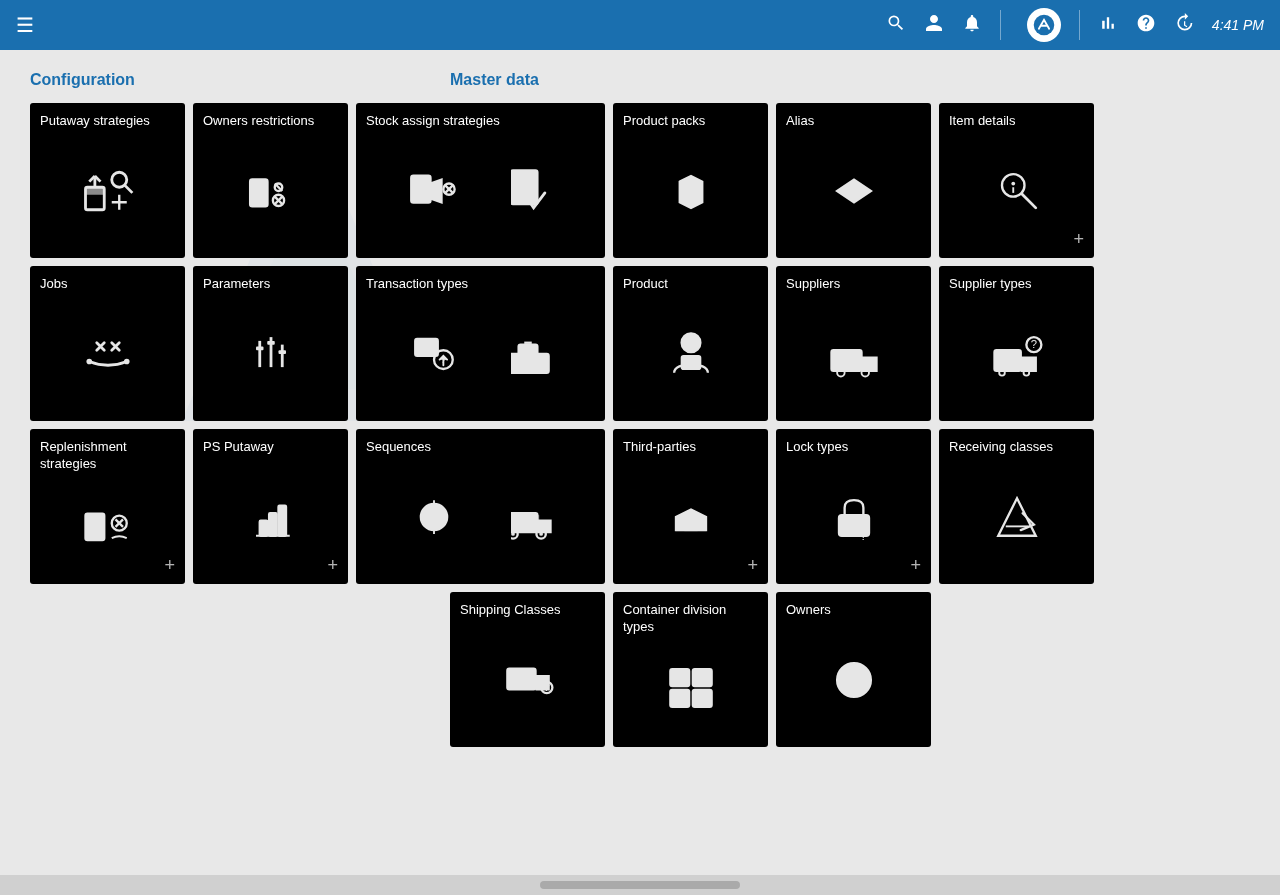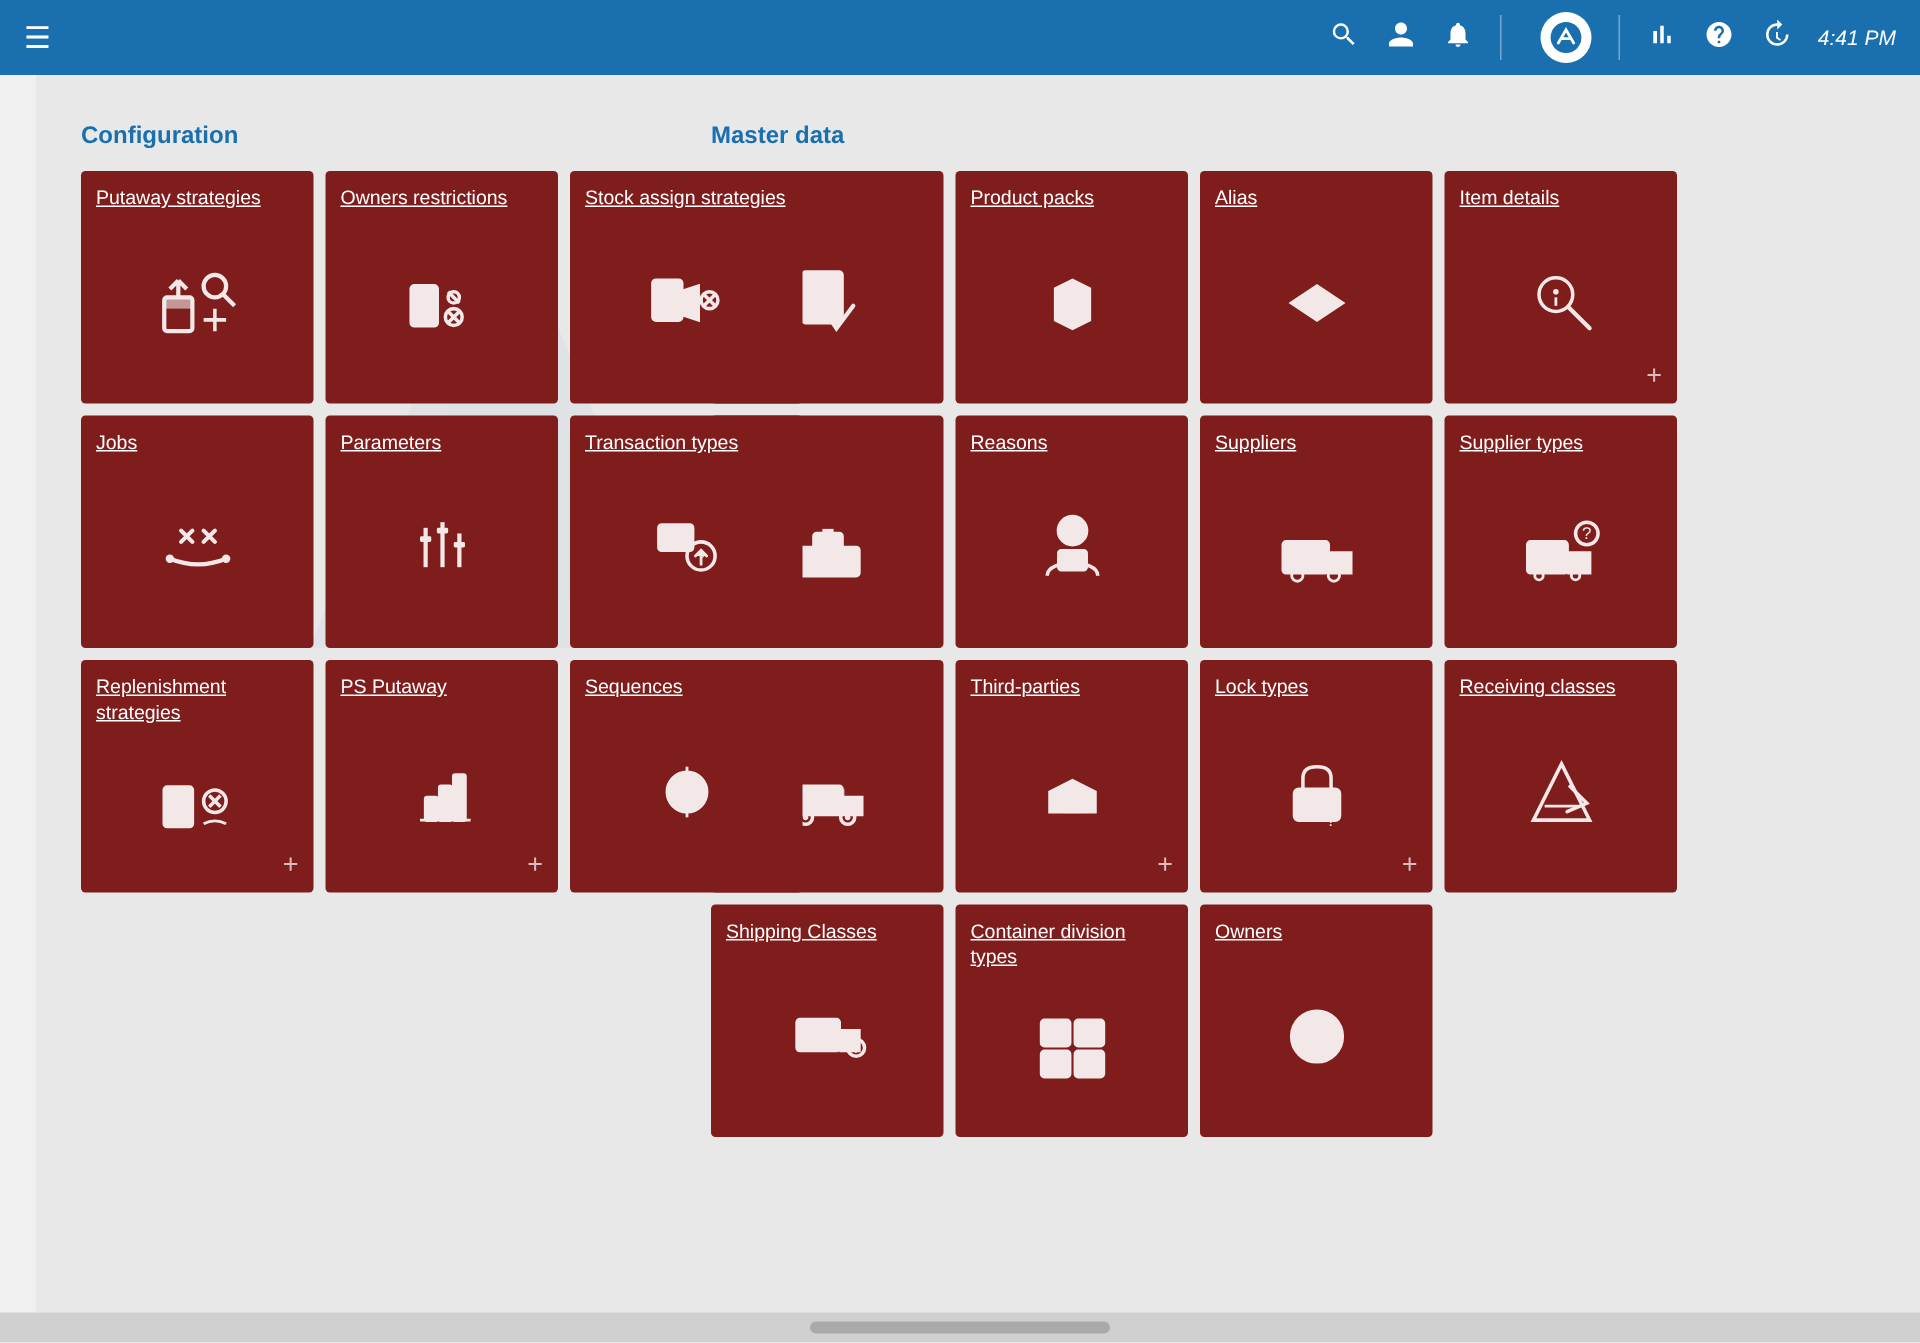--- a/index.html
+++ b/index.html
@@ -61,24 +61,23 @@
       background: rgba(255,255,255,0.4);
     }
     .time-display {
       font-size: 14px;
       color: white;
       font-style: italic;
     }
 
     
     .main-content {
-      padding: 32px 30px;
+      padding: 21px 30px;
       background: #e8e8e8;
       min-height: calc(895px - 50px - 20px);
-      margin-left: 24px;
     }
 
     .section-title {
       font-size: 16px;
       font-weight: 600;
       margin-bottom: 14px;
     }
     .section-title.config-title { color: #1a6faf; }
     .section-title.master-title { color: #1a6faf; }
 
@@ -103,33 +102,32 @@
       gap: 8px;
     }
     .tile-grid-master {
       display: grid;
       grid-template-columns: repeat(4, 155px);
       gap: 8px;
     }
 
     
     .tile {
-      background: #7f1d1d;
+      background: #000000;
       color: white;
       width: 155px;
       height: 155px;
       border-radius: 3px;
       padding: 10px 10px 6px 10px;
       display: flex;
       flex-direction: column;
       justify-content: space-between;
       cursor: pointer;
       position: relative;
       transition: background 0.15s;
-      text-decoration: underline;
     }
     .tile-label {
       font-size: 13px;
       font-weight: 500;
       line-height: 1.3;
       color: white;
     }
     .tile-icon {
       display: flex;
       align-items: center;
@@ -418,21 +416,21 @@
               <svg viewBox="0 0 64 64" fill="none">
                 <rect x="10" y="32" width="44" height="20" rx="2" stroke="white" stroke-width="2.5"></rect>
                 <rect x="22" y="22" width="20" height="12" rx="2" stroke="white" stroke-width="2.5"></rect>
                 <line x1="28" y1="20" x2="36" y2="20" stroke="white" stroke-width="2.5"></line>
                 <line x1="22" y1="42" x2="22" y2="52" stroke="white" stroke-width="2"></line>
                 <line x1="42" y1="42" x2="42" y2="52" stroke="white" stroke-width="2"></line>
               </svg>
             </div>
           </div>
           <div class="tile">
-            <div class="tile-label">Reasons</div>
+            <div class="tile-label">Product</div>
             <div class="tile-icon">
               <svg viewBox="0 0 64 64" fill="none">
                 <circle cx="32" cy="20" r="10" stroke="white" stroke-width="2.5"></circle>
                 <path d="M14 52 C14 40 50 40 50 52" stroke="white" stroke-width="2.5" fill="none"></path>
                 <rect x="22" y="34" width="20" height="14" rx="2" stroke="white" stroke-width="2"></rect>
                 <line x1="28" y1="38" x2="28" y2="44" stroke="white" stroke-width="1.5"></line>
                 <line x1="36" y1="38" x2="36" y2="44" stroke="white" stroke-width="1.5"></line>
               </svg>
             </div>
           </div>

